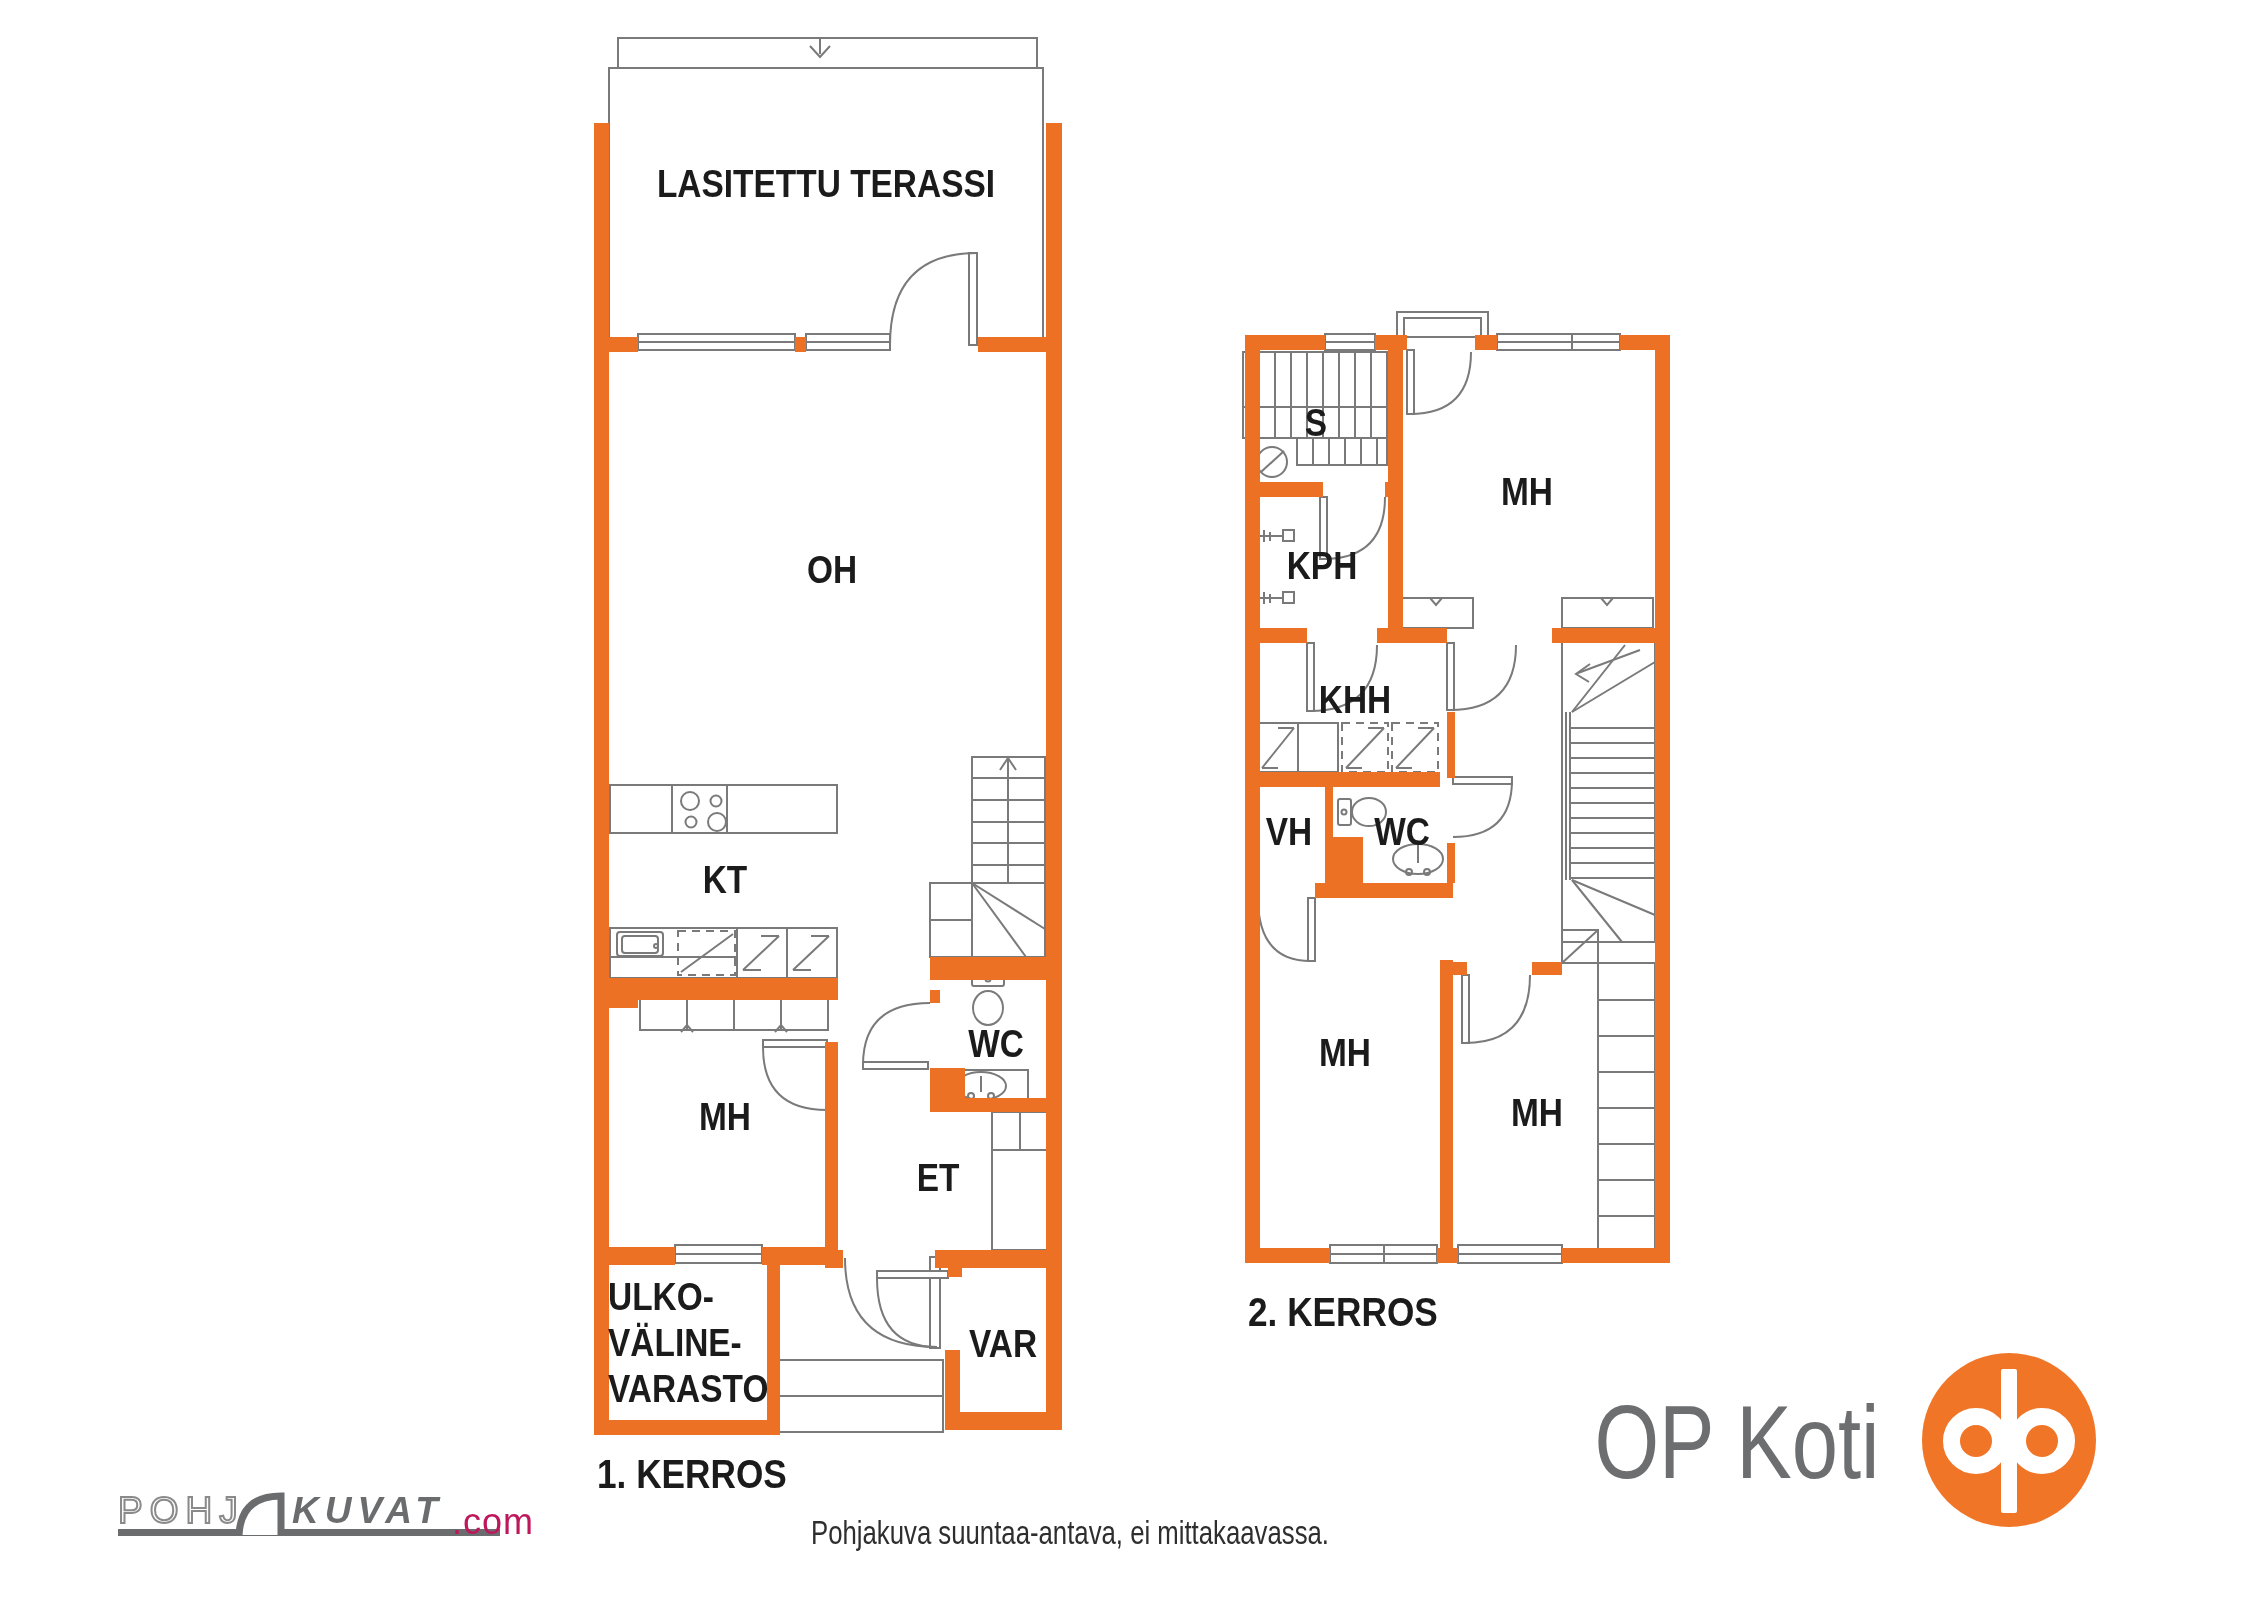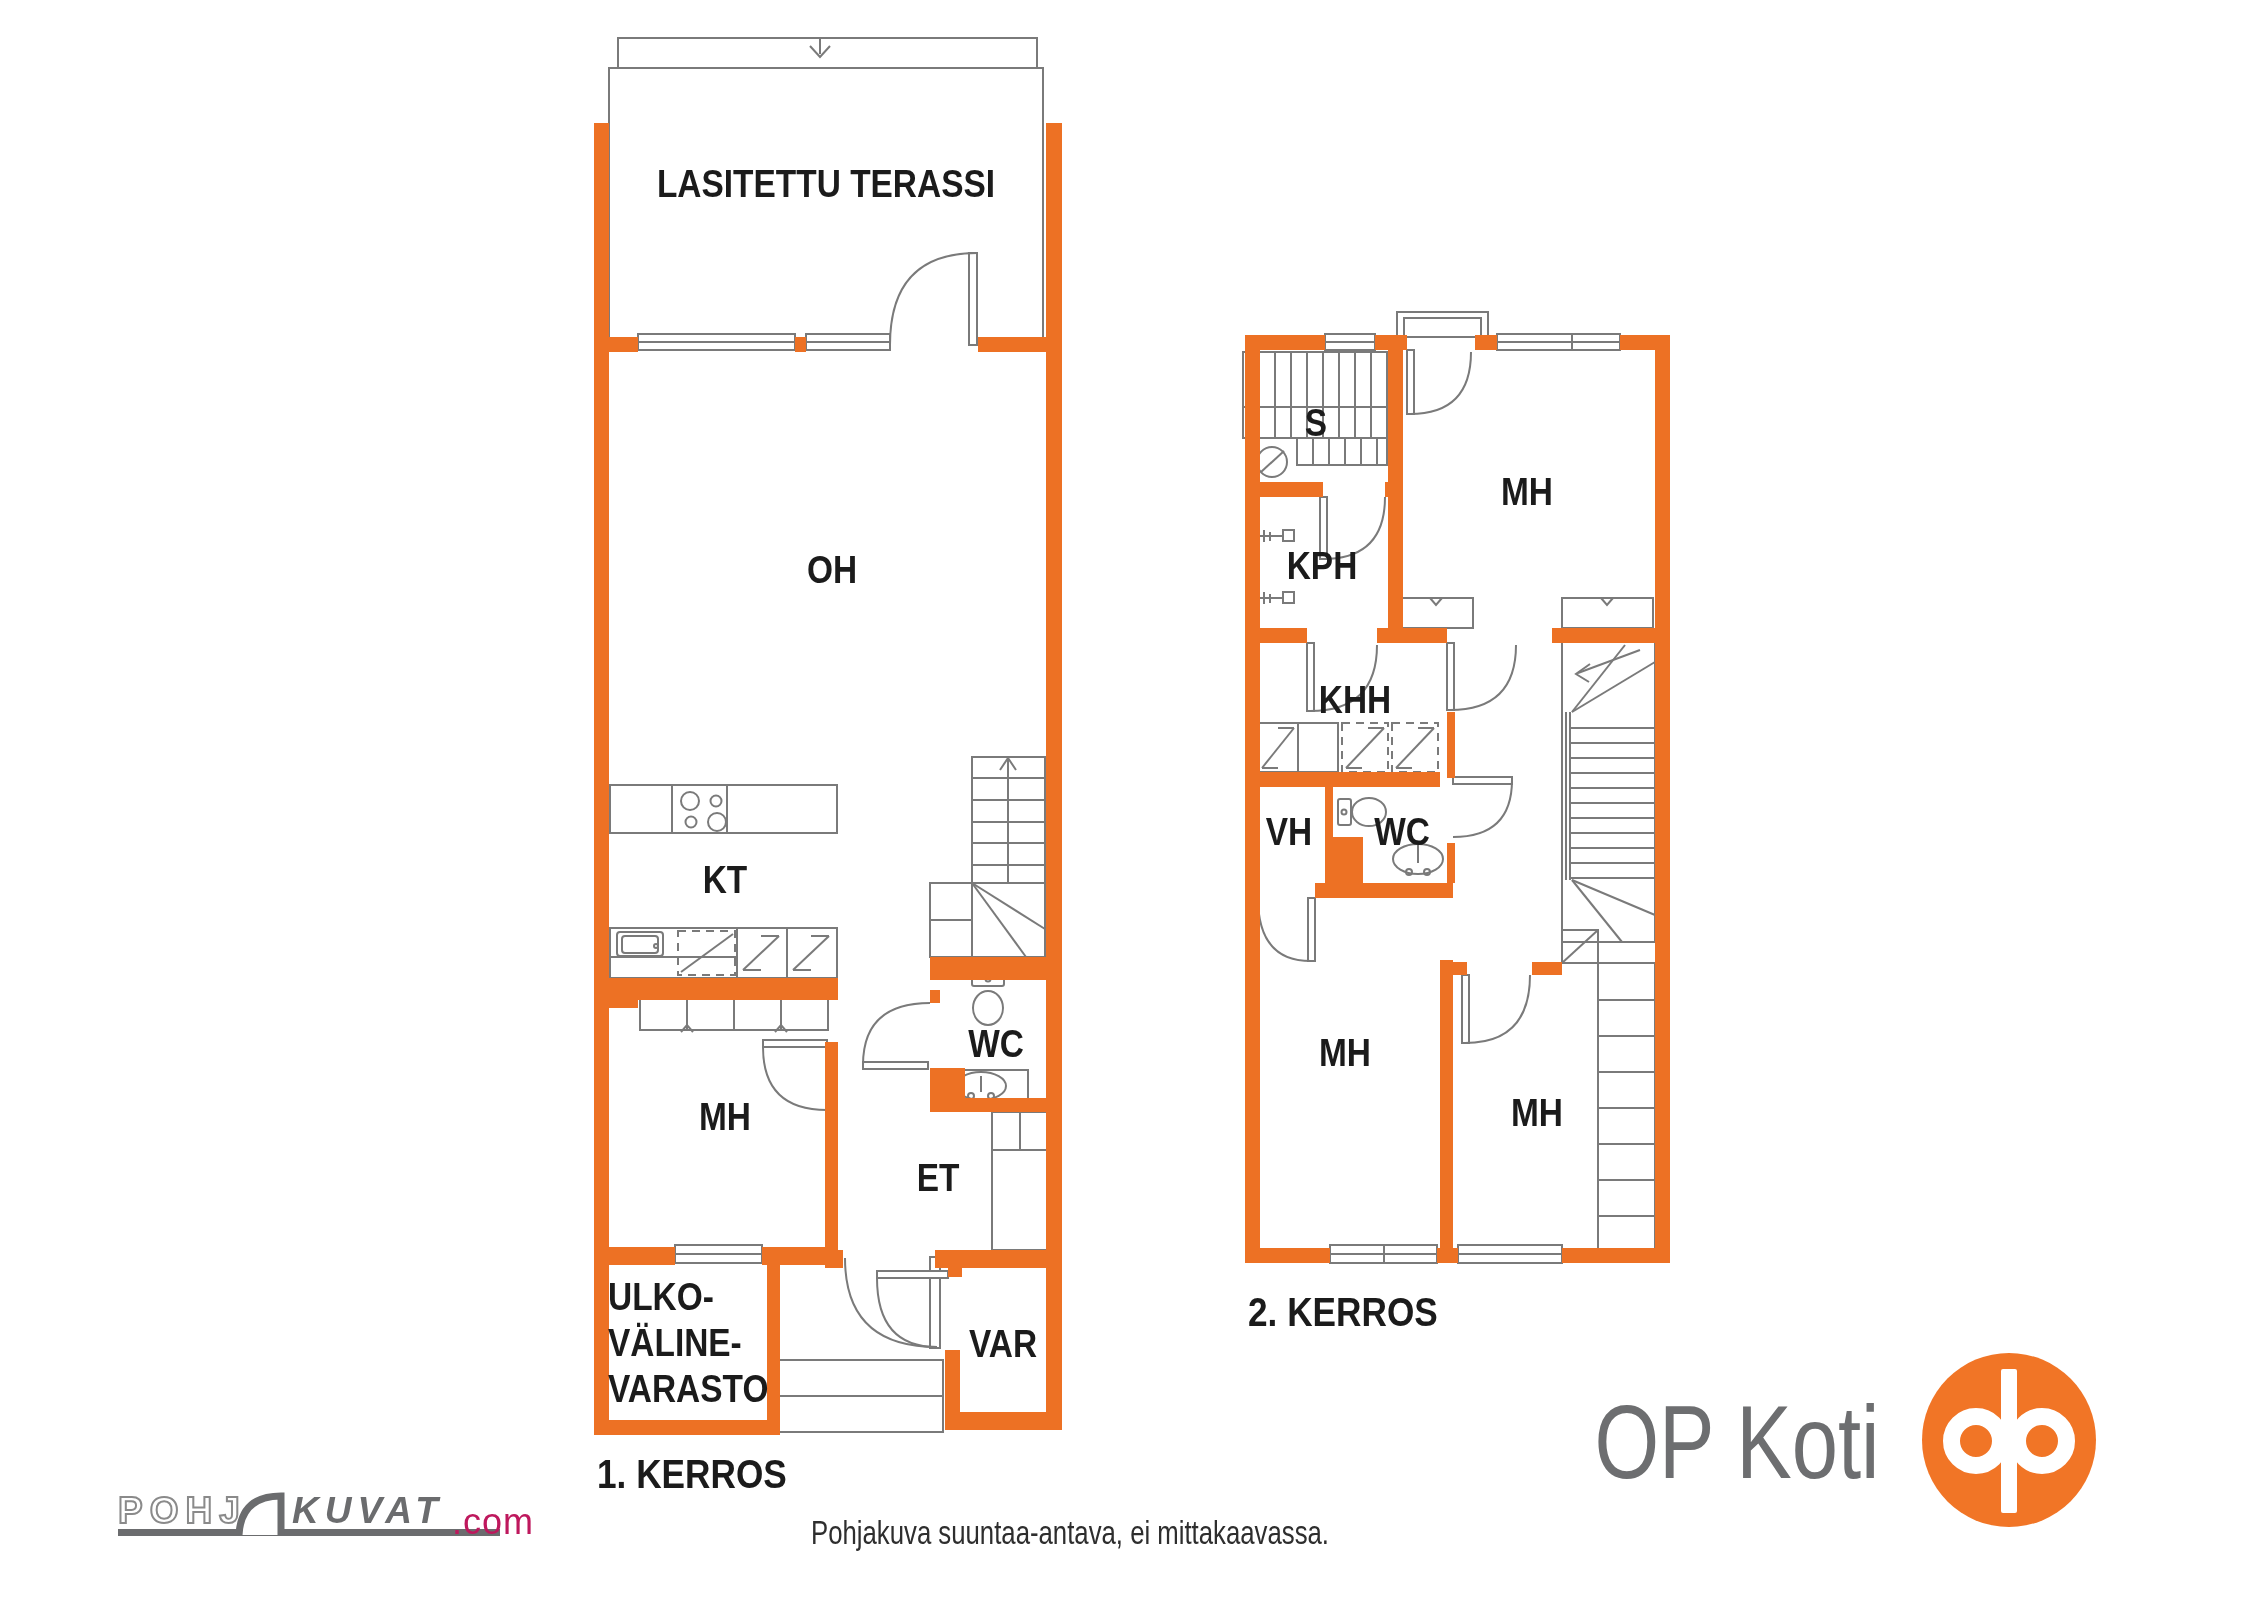--- a/index.html
+++ b/index.html
@@ -9,21 +9,21 @@
   .room-label{position:absolute;transform:translate(-50%,-50%) scaleX(0.88);
               font-size:38px;font-weight:600;color:#1b1b1b;white-space:nowrap;letter-spacing:0px;}
   .multi-label{position:absolute;transform:scaleX(0.88);transform-origin:left top;
                font-size:38px;font-weight:600;color:#1b1b1b;line-height:46px;white-space:nowrap;}
   .title-label{position:absolute;transform:scaleX(0.88);transform-origin:left top;
                font-size:40px;font-weight:600;color:#1b1b1b;white-space:nowrap;}
   .disclaimer{position:absolute;left:1070px;top:1533px;transform:translate(-50%,-50%) scaleX(0.78);
               font-size:33px;font-weight:500;color:#2e2e2e;white-space:nowrap;}
   .opkoti-text{position:absolute;left:1737px;top:1442px;transform:translate(-50%,-50%) scaleX(0.80);
                font-size:104px;font-weight:400;color:#6d6e70;white-space:nowrap;}
-  .pk-part1{position:absolute;left:118px;top:1490px;font-size:37px;font-weight:700;letter-spacing:7px;
+  .pk-part1{position:absolute;left:118px;top:1490px;font-size:37px;font-weight:400;letter-spacing:7px;
             color:#ffffff;-webkit-text-stroke:2px #8a8a8a;white-space:nowrap;}
   .pk-part2{position:absolute;left:292px;top:1490px;font-size:37px;font-weight:700;letter-spacing:6px;
             color:#6b6c6e;white-space:nowrap;font-style:italic;}
   .pk-part3{position:absolute;left:452px;top:1501px;font-size:36px;font-weight:500;letter-spacing:1px;
             color:#be185d;white-space:nowrap;}
   .pk-bar{position:absolute;left:118px;top:1529px;width:382px;height:7px;background:#6b6c6e;}
   .pk-arch{position:absolute;left:236px;top:1491px;}
   .op-symbol{position:absolute;left:1922px;top:1353px;}
 </style>
 </head>

